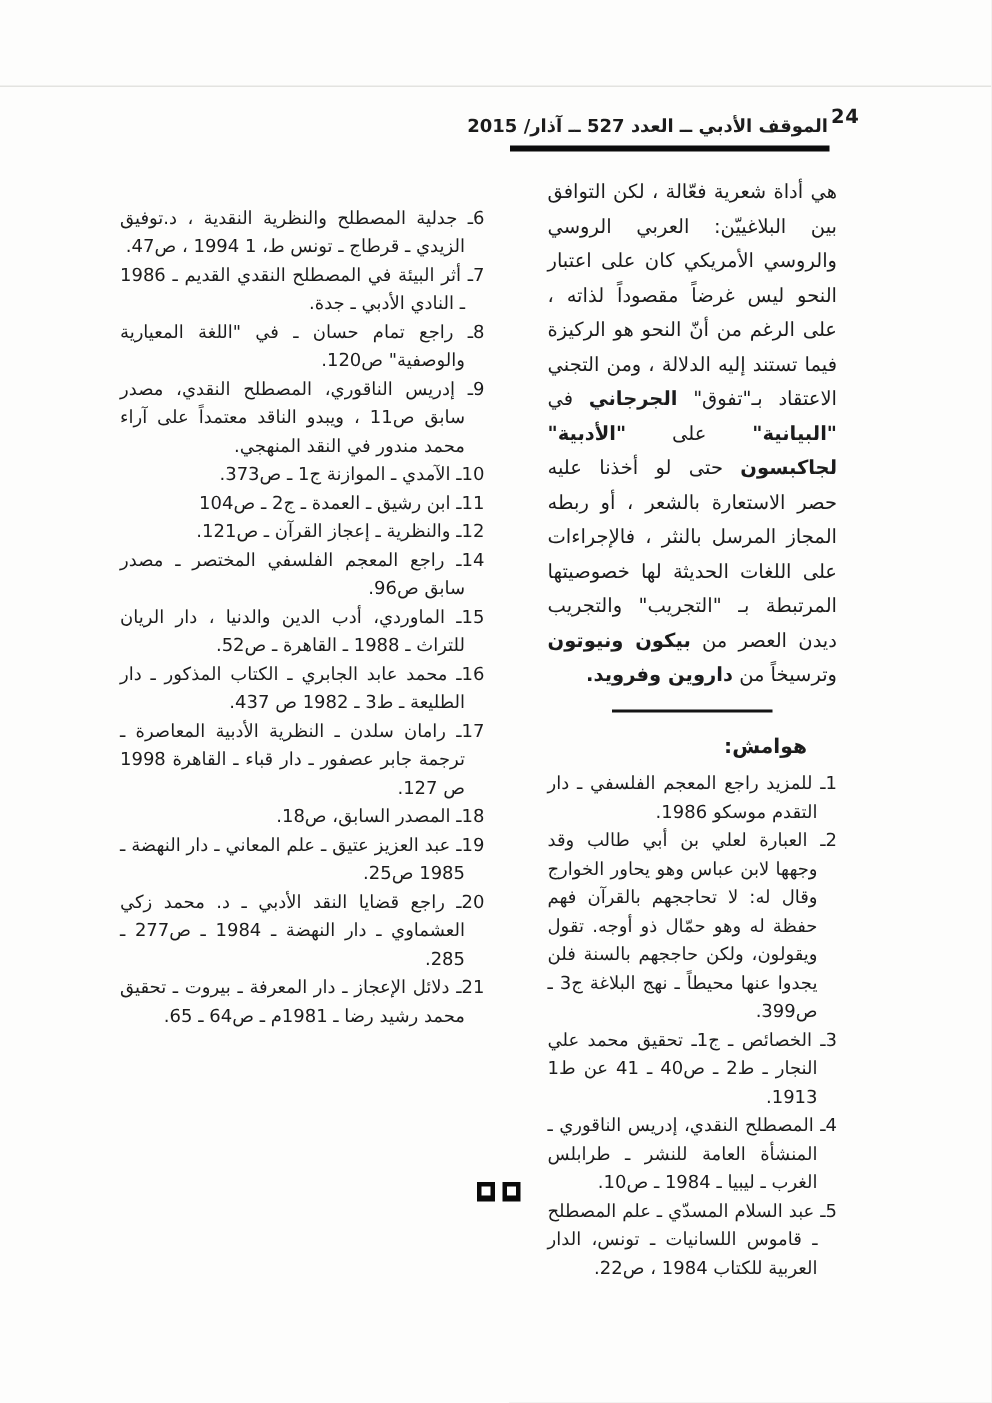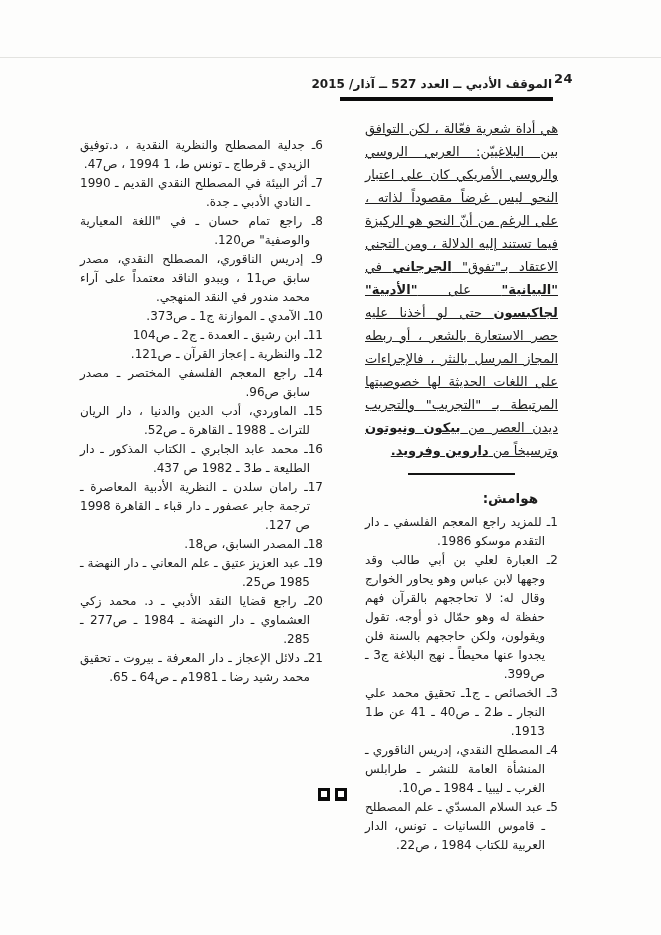--- a/index.html
+++ b/index.html
@@ -30,21 +30,20 @@
     background:#0c0c0c;
   }
   
   .col{position:absolute;direction:rtl;}
   .col-right{left:365px;top:117px;width:193px;}
   .col-left{left:80px;top:129px;width:243px;}
   .main-par{
     margin:0;
     font-size:13px;line-height:23px;
     text-align:justify;
-    text-decoration:underline;
   }
   .b{font-weight:bold;}
   .fn-sep{
     width:107px;height:0;
     border-top:2px solid #141414;
     margin:11px auto 0 auto;
   }
   .fn-heading{
     margin:15px 20px 0 0;
     font-size:13.5px;font-weight:bold;
@@ -89,21 +88,21 @@
         <div class="fn"><span>2ـ </span><span>العبارة لعلي بن أبي طالب وقد وجهها لابن عباس وهو يحاور الخوارج وقال له: لا تحاججهم بالقرآن فهم حفظة له وهو حمّال ذو أوجه. تقول ويقولون، ولكن حاججهم بالسنة فلن يجدوا عنها محيطاً ـ نهج البلاغة ج3 ـ ص399.</span></div>
         <div class="fn"><span>3ـ </span><span>الخصائص ـ ج1ـ تحقيق محمد علي النجار ـ ط2 ـ ص40 ـ 41 عن ط1 1913.</span></div>
         <div class="fn"><span>4ـ </span><span>المصطلح النقدي، إدريس الناقوري ـ المنشأة العامة للنشر ـ طرابلس الغرب ـ ليبيا ـ 1984 ـ ص10.</span></div>
         <div class="fn"><span>5ـ </span><span>عبد السلام المسدّي ـ علم المصطلح ـ قاموس اللسانيات ـ تونس، الدار العربية للكتاب 1984 ، ص22.</span></div>
       </div>
   </section>
 
   <section class="col col-left">
     <div class="fn-list" id="fn-left">
         <div class="fn"><span>6ـ </span><span>جدلية المصطلح والنظرية النقدية ، د.توفيق الزيدي ـ قرطاج ـ تونس ط، 1 1994 ، ص47.</span></div>
-        <div class="fn"><span>7ـ </span><span>أثر البيئة في المصطلح النقدي القديم ـ 1990 ـ النادي الأدبي ـ جدة.</span></div>
+        <div class="fn"><span>7ـ </span><span>أثر البيئة في المصطلح النقدي القديم ـ 1986 ـ النادي الأدبي ـ جدة.</span></div>
         <div class="fn"><span>8ـ </span><span>راجع تمام حسان ـ في "اللغة المعيارية والوصفية" ص120.</span></div>
         <div class="fn"><span>9ـ </span><span>إدريس الناقوري، المصطلح النقدي، مصدر سابق ص11 ، ويبدو الناقد معتمداً على آراء محمد مندور في النقد المنهجي.</span></div>
         <div class="fn"><span>10ـ </span><span>الآمدي ـ الموازنة ج1 ـ ص373.</span></div>
         <div class="fn"><span>11ـ </span><span>ابن رشيق ـ العمدة ـ ج2 ـ ص104</span></div>
         <div class="fn"><span>12ـ </span><span>والنظرية ـ إعجاز القرآن ـ ص121.</span></div>
         <div class="fn"><span>14ـ </span><span>راجع المعجم الفلسفي المختصر ـ مصدر سابق ص96.</span></div>
         <div class="fn"><span>15ـ </span><span>الماوردي، أدب الدين والدنيا ، دار الريان للتراث ـ 1988 ـ القاهرة ـ ص52.</span></div>
         <div class="fn"><span>16ـ </span><span>محمد عابد الجابري ـ الكتاب المذكور ـ دار الطليعة ـ ط3 ـ 1982 ص 437.</span></div>
         <div class="fn"><span>17ـ </span><span>رامان سلدن ـ النظرية الأدبية المعاصرة ـ ترجمة جابر عصفور ـ دار قباء ـ القاهرة 1998 ص 127.</span></div>
         <div class="fn"><span>18ـ </span><span>المصدر السابق، ص18.</span></div>

